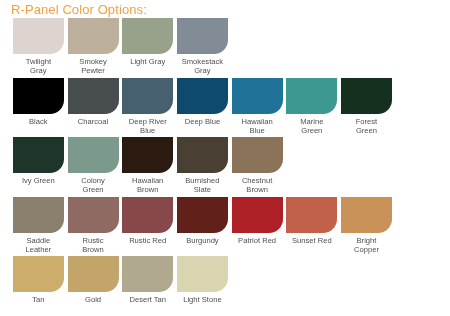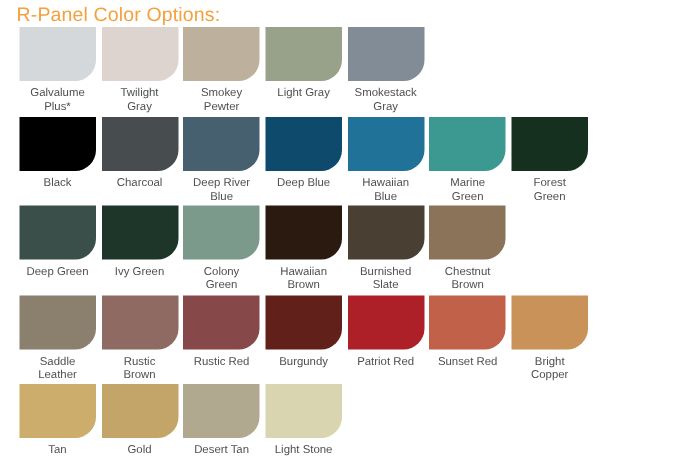--- a/index.html
+++ b/index.html
@@ -88,25 +88,20 @@
 </head>
 <body>
 
 <div id="chart-root">
 
   <div class="chart-title">R-Panel Color Options:</div>
 
   <div class="swatch-grid">
       <div class="swatch-row">
         <div class="swatch-cell">
-          <div class="swatch-chip" style="background: rgb(213, 216, 218);"></div>
-          <div class="swatch-label">Galvalume
-Plus*</div>
-        </div>
-        <div class="swatch-cell">
           <div class="swatch-chip" style="background: rgb(221, 211, 207);"></div>
           <div class="swatch-label">Twilight
 Gray</div>
         </div>
         <div class="swatch-cell">
           <div class="swatch-chip" style="background: rgb(189, 176, 157);"></div>
           <div class="swatch-label">Smokey
 Pewter</div>
         </div>
         <div class="swatch-cell">
@@ -148,24 +143,20 @@
 Green</div>
         </div>
         <div class="swatch-cell">
           <div class="swatch-chip" style="background: rgb(22, 48, 31);"></div>
           <div class="swatch-label">Forest
 Green</div>
         </div>
       </div>
       <div class="swatch-row">
         <div class="swatch-cell">
-          <div class="swatch-chip" style="background: rgb(58, 79, 73);"></div>
-          <div class="swatch-label">Deep Green</div>
-        </div>
-        <div class="swatch-cell">
           <div class="swatch-chip" style="background: rgb(30, 53, 41);"></div>
           <div class="swatch-label">Ivy Green</div>
         </div>
         <div class="swatch-cell">
           <div class="swatch-chip" style="background: rgb(124, 154, 139);"></div>
           <div class="swatch-label">Colony
 Green</div>
         </div>
         <div class="swatch-cell">
           <div class="swatch-chip" style="background: rgb(42, 26, 15);"></div>

